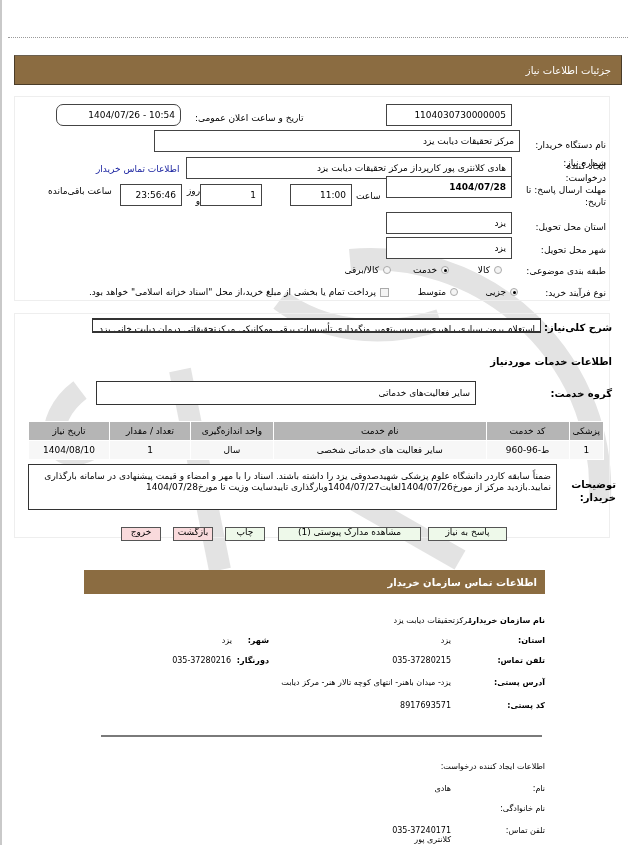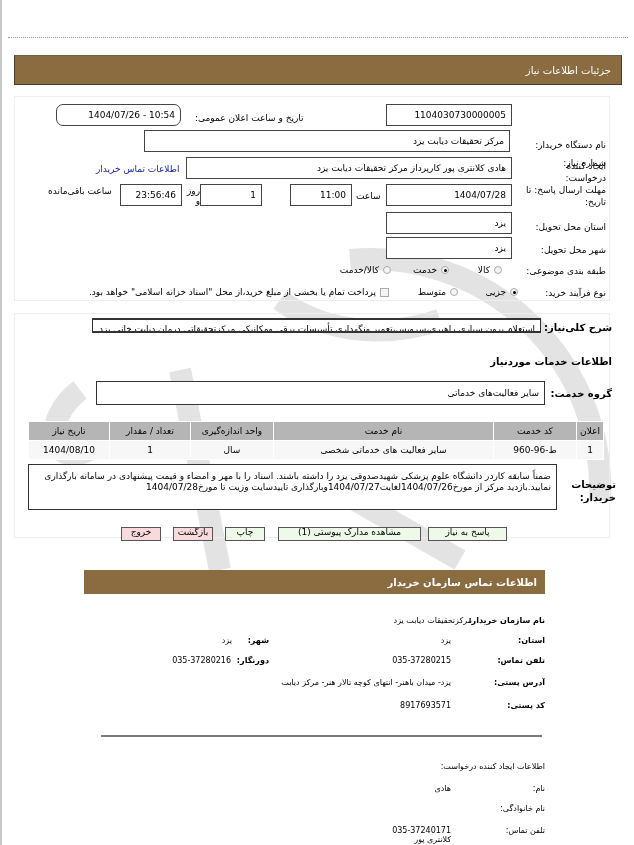--- a/index.html
+++ b/index.html
@@ -59,28 +59,28 @@
 
 <div class="section" style="left:14px;top:96px;width:596px;height:205px;"></div>
 
 <span class="lbl" style="right:28px;top:113px;margin-top:45px;">شماره نیاز:</span>
 <div class="box ltr-right" style="left:386px;top:104px;width:126px;height:22px;">1104030730000005</div>
 
 <span class="lbl" style="left:195px;top:113px;">تاریخ و ساعت اعلان عمومی:</span>
 <div class="box ltr-right" style="left:56px;top:104px;width:125px;height:22px;border-radius:7px;">1404/07/26 - 10:54</div>
 
 <span class="lbl" style="right:28px;top:140px;">نام دستگاه خریدار:</span>
-<div class="box" style="left:144px;top:130px;width:366px;height:22px;">مرکز تحقیقات دیابت یزد</div>
+<div class="box" style="left:154px;top:130px;width:366px;height:22px;">مرکز تحقیقات دیابت یزد</div>
 
 <span class="lbl" style="right:28px;top:160px;width:80px;white-space:normal;line-height:12px;">ایجاد کننده درخواست:</span>
 <div class="box" style="left:186px;top:157px;width:326px;height:22px;">هادی  کلانتری پور کارپرداز مرکز تحقیقات دیابت یزد</div>
 <span class="lbl link" style="left:96px;top:164px;">اطلاعات تماس خریدار</span>
 
 <span class="lbl" style="right:28px;top:184px;width:84px;white-space:normal;line-height:12px;">مهلت ارسال پاسخ: تا تاریخ:</span>
-<div class="box ltr-right" style="left:386px;top:184px;width:126px;height:22px;">1404/07/28</div>
+<div class="box ltr-right" style="left:386px;top:176px;width:126px;height:22px;font-weight:bold;">1404/07/28</div>
 <span class="lbl" style="left:356px;top:191px;">ساعت</span>
 <div class="box ltr-right" style="left:290px;top:184px;width:62px;height:22px;">11:00</div>
 <span class="lbl" style="left:186px;top:186px;width:14px;white-space:normal;line-height:10px;">روز و</span>
 <div class="box ltr-right" style="left:200px;top:184px;width:62px;height:22px;">1</div>
 <div class="box ltr-right" style="left:120px;top:184px;width:62px;height:22px;">23:56:46</div>
 <span class="lbl" style="left:48px;top:186px;">ساعت باقی‌مانده</span>
 
 <span class="lbl" style="right:28px;top:222px;">استان محل تحویل:</span>
 <div class="box" style="left:386px;top:212px;width:126px;height:22px;">یزد</div>
 
@@ -91,21 +91,21 @@
 <div class="opt" style="right:132px;top:265px;">
   <span class="radio"></span>
   <span>کالا</span>
 </div>
 <div class="opt" style="right:185px;top:265px;">
   <span class="radio on"></span>
   <span>خدمت</span>
 </div>
 <div class="opt" style="right:243px;top:265px;">
   <span class="radio"></span>
-  <span>کالا/خدمت</span>
+  <span>کالا/برقی</span>
 </div>
 
 <span class="lbl" style="right:28px;top:288px;">نوع فرآیند خرید:</span>
 <div class="opt" style="right:116px;top:287px;">
   <span class="radio on"></span>
   <span>جزیی</span>
 </div>
 <div class="opt" style="right:176px;top:287px;">
   <span class="radio"></span>
   <span>متوسط</span>
@@ -116,26 +116,26 @@
 </div>
 
 <div class="section" style="left:14px;top:313px;width:596px;height:225px;"></div>
 
 <span class="lbl bold" style="right:22px;top:322px;font-size:10px;">شرح کلی‌نیاز:</span>
 <div class="box" style="left:92px;top:318px;width:449px;height:15px;white-space:normal;align-items:flex-start;padding-top:3px;line-height:12px;border-color:#333;border-width:2px 1px 2px 1px;">استعلام برون سپاری  راهبری،سرویس،تعمیر ونگهداری تأسیسات برقی ومکانیکی  مرکزتحقیقاتی درمان دیابت خانی یزد ،شرایط استعلام طبق فایل پیوست.</div>
 
 <span class="lbl bold" style="right:22px;top:356px;font-size:10px;">اطلاعات خدمات موردنیاز</span>
 
 <span class="lbl bold" style="right:22px;top:388px;font-size:10px;">گروه خدمت:</span>
-<div class="box" style="left:96px;top:381px;width:449px;height:24px;border-color:#333;">سایر  فعالیت‌های خدماتی</div>
+<div class="box" style="left:96px;top:381px;width:380px;height:24px;border-color:#333;">سایر  فعالیت‌های خدماتی</div>
 
 <table class="items">
   <thead>
     <tr>
-      <th style="width:20px;">اعلان</th>
+      <th style="width:20px;">پزشکی</th>
       <th style="width:76px;">کد خدمت</th>
       <th>نام خدمت</th>
       <th style="width:76px;">واحد اندازه‌گیری</th>
       <th style="width:74px;">تعداد / مقدار</th>
       <th style="width:74px;">تاریخ نیاز</th>
     </tr>
   </thead>
   <tbody>
     <tr>
       <td>1</td>

